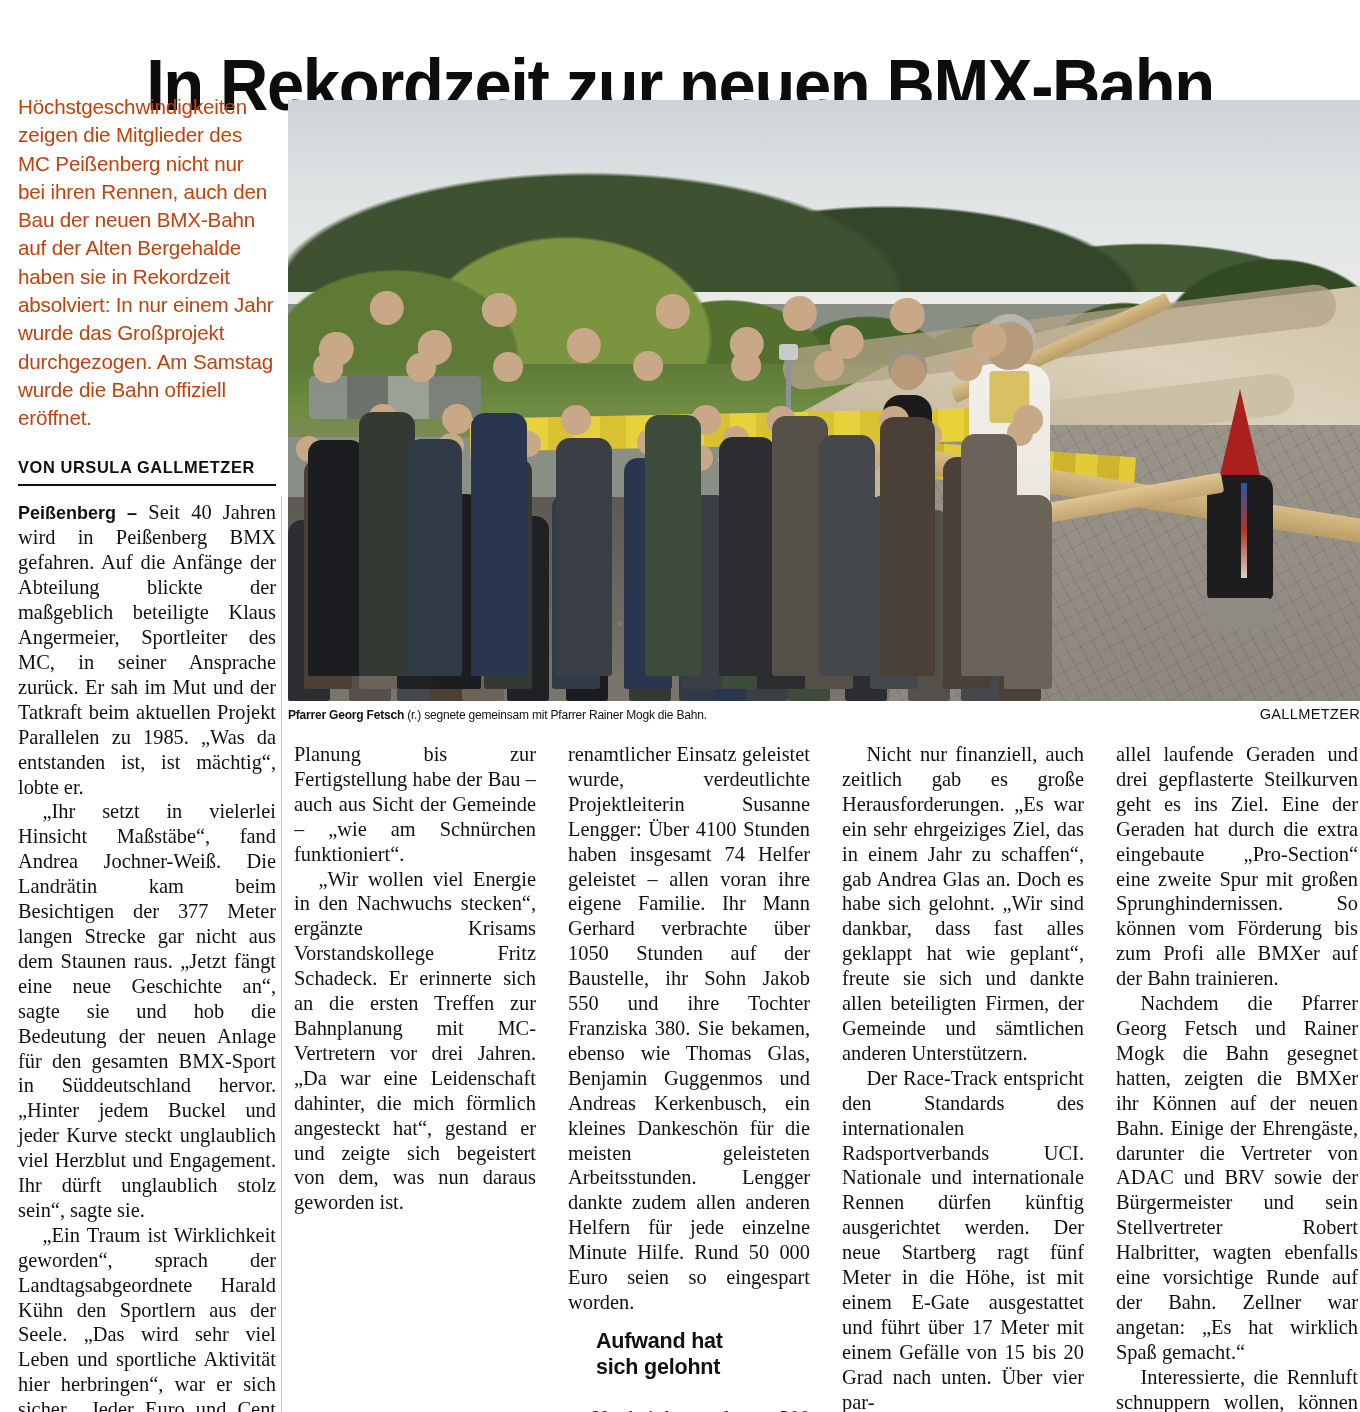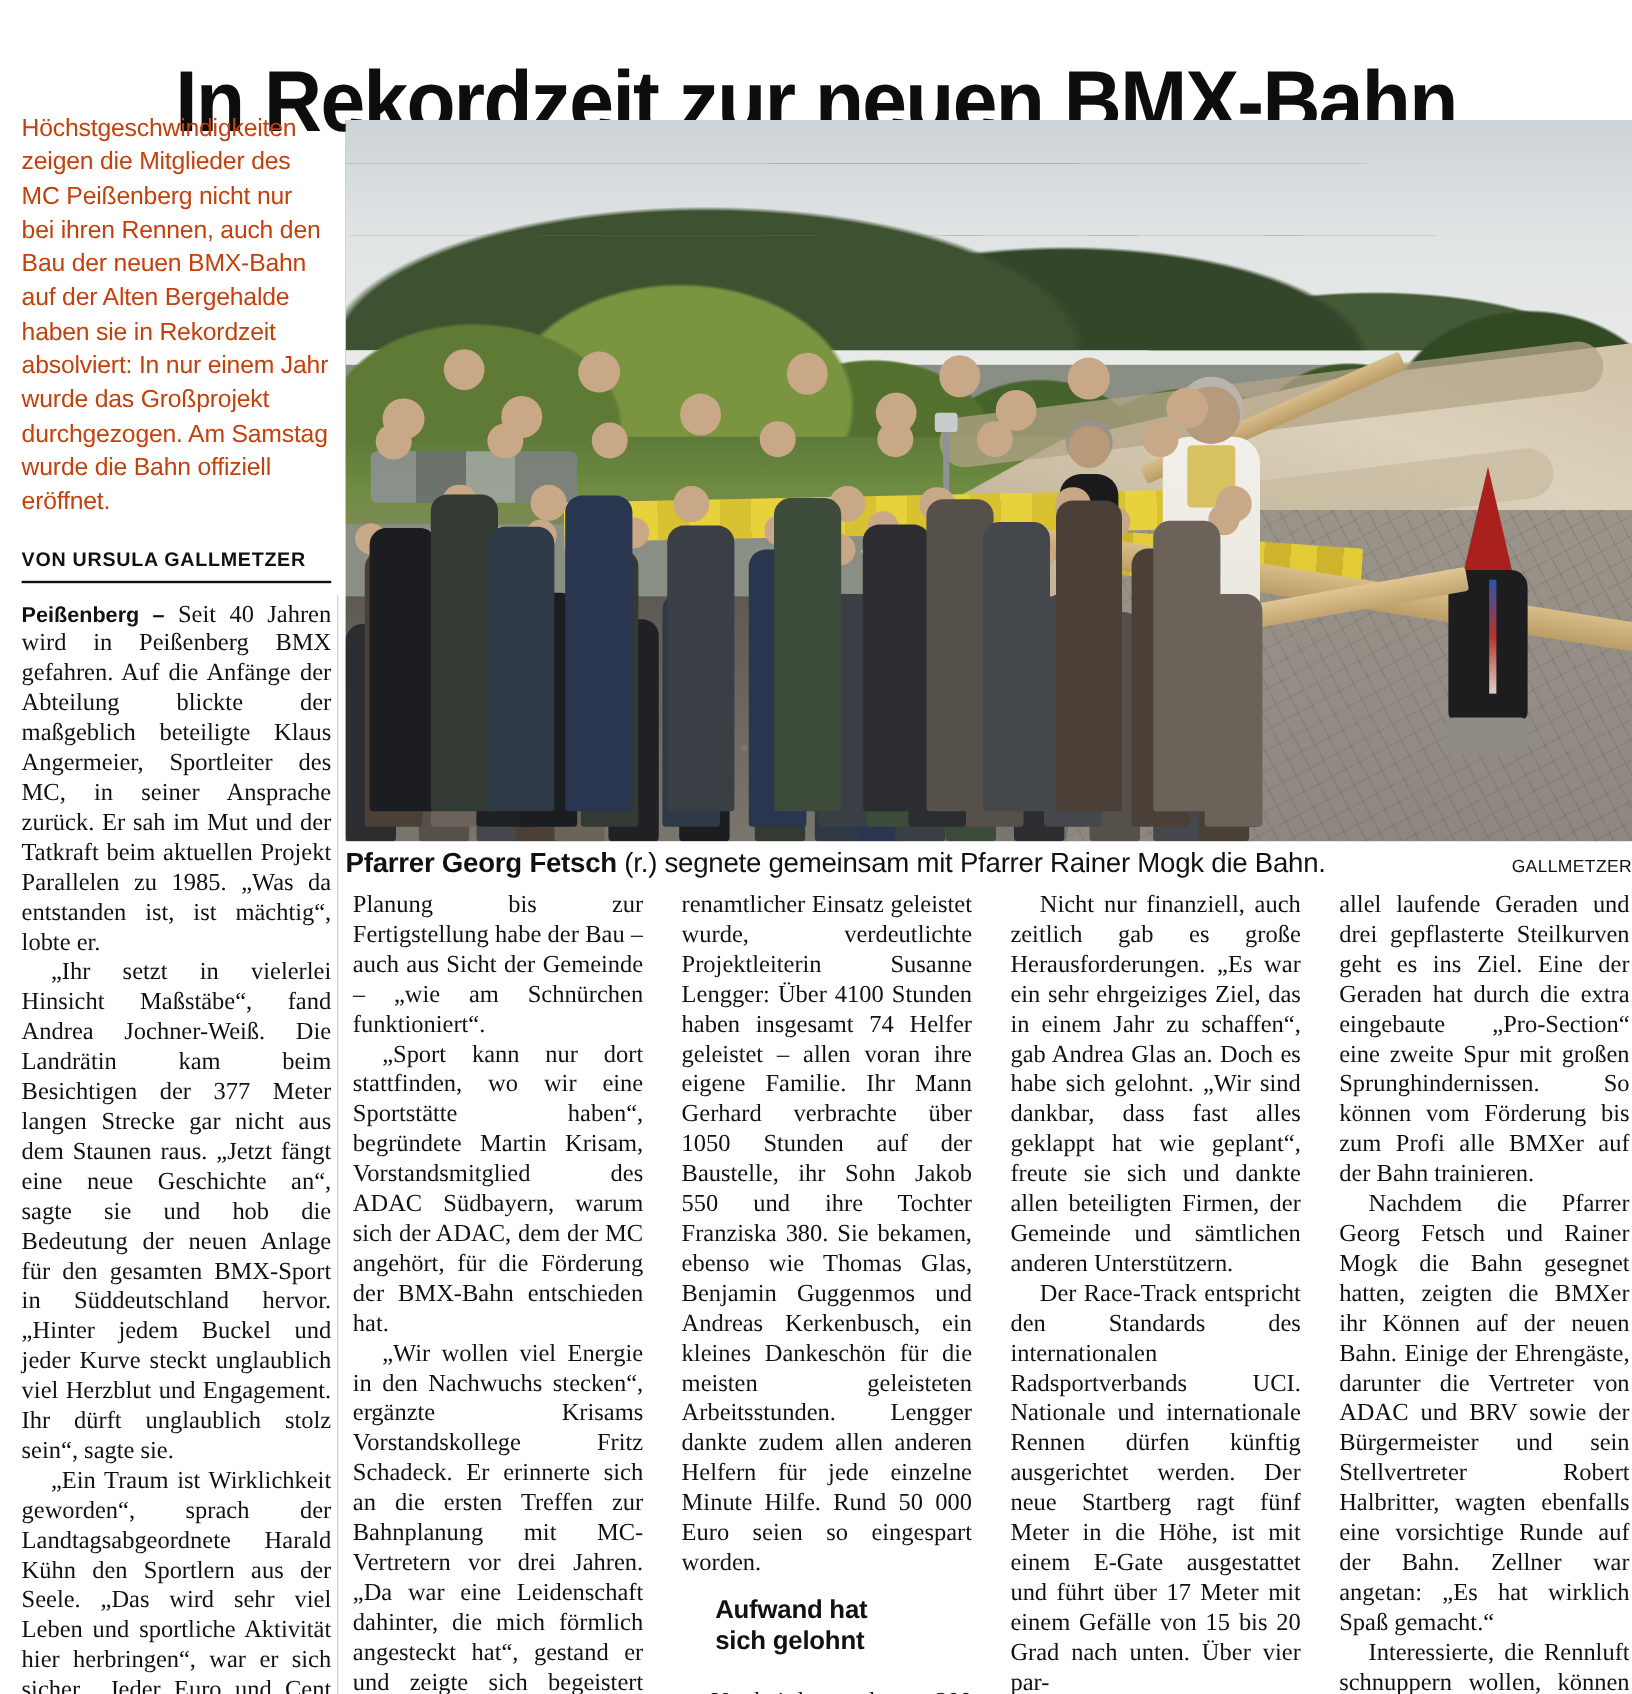--- a/index.html
+++ b/index.html
@@ -363,21 +363,21 @@
     position: absolute;
     left: 288px;
     top: 706px;
     width: 1072px;
     display: flex;
     align-items: baseline;
     justify-content: space-between;
     font-family: "Liberation Sans", sans-serif;
   }
   .caption {
-    font-size: 23px;
+    font-size: 12px;
     color: #111111;
     letter-spacing: -0.2px;
   }
   .caption b {
     font-weight: bold;
   }
   .credit {
     font-size: 14.6px;
     color: #111111;
     letter-spacing: 0.3px;
@@ -518,21 +518,20 @@
   </div>
 
   <div class="caption-row">
     <div class="caption"><b>Pfarrer Georg Fetsch</b><span> (r.) segnete gemeinsam mit Pfarrer Rainer Mogk die Bahn.</span></div>
     <div class="credit">GALLMETZER</div>
   </div>
 
   <div class="cols">
     <div class="col">
       <p class="no-indent">Planung bis zur Fertigstellung habe der Bau – auch aus Sicht der Gemeinde – „wie am Schnürchen funktioniert“.</p>
-      <p>„Sport kann nur dort stattfinden, wo wir eine Sportstätte haben“, begründete Martin Krisam, Vorstandsmitglied des ADAC Südbayern, warum sich der ADAC, dem der MC angehört, für die Förderung der BMX-Bahn entschieden hat.</p>
       <p>„Wir wollen viel Energie in den Nachwuchs stecken“, ergänzte Krisams Vorstandskollege Fritz Schadeck. Er erinnerte sich an die ersten Treffen zur Bahnplanung mit MC-Vertretern vor drei Jahren. „Da war eine Leidenschaft dahinter, die mich förmlich angesteckt hat“, gestand er und zeigte sich begeistert von dem, was nun daraus geworden ist.</p>
 
     </div>
     <div class="col">
       <p class="no-indent">renamtlicher Einsatz geleistet wurde, verdeutlichte Projektleiterin Susanne Lengger: Über 4100 Stunden haben insgesamt 74 Helfer geleistet – allen voran ihre eigene Familie. Ihr Mann Gerhard verbrachte über 1050 Stunden auf der Baustelle, ihr Sohn Jakob 550 und ihre Tochter Franziska 380. Sie bekamen, ebenso wie Thomas Glas, Benjamin Guggenmos und Andreas Kerkenbusch, ein kleines Dankeschön für die meisten geleisteten Arbeitsstunden. Lengger dankte zudem allen anderen Helfern für jede einzelne Minute Hilfe. Rund 50 000 Euro seien so eingespart worden.</p>
       <div class="subhead">
         <div>Aufwand hat</div>
         <div>sich gelohnt</div>
       </div>
       <p>Um bei den geplanten 300 000 Euro zu bleiben, wurde vieles wiederverwendet, wie Jugendleiterin Andrea Glas erklärte. Zum Beispiel das Holz der Banden, das Material aus den alten Hindernissen oder</p>

